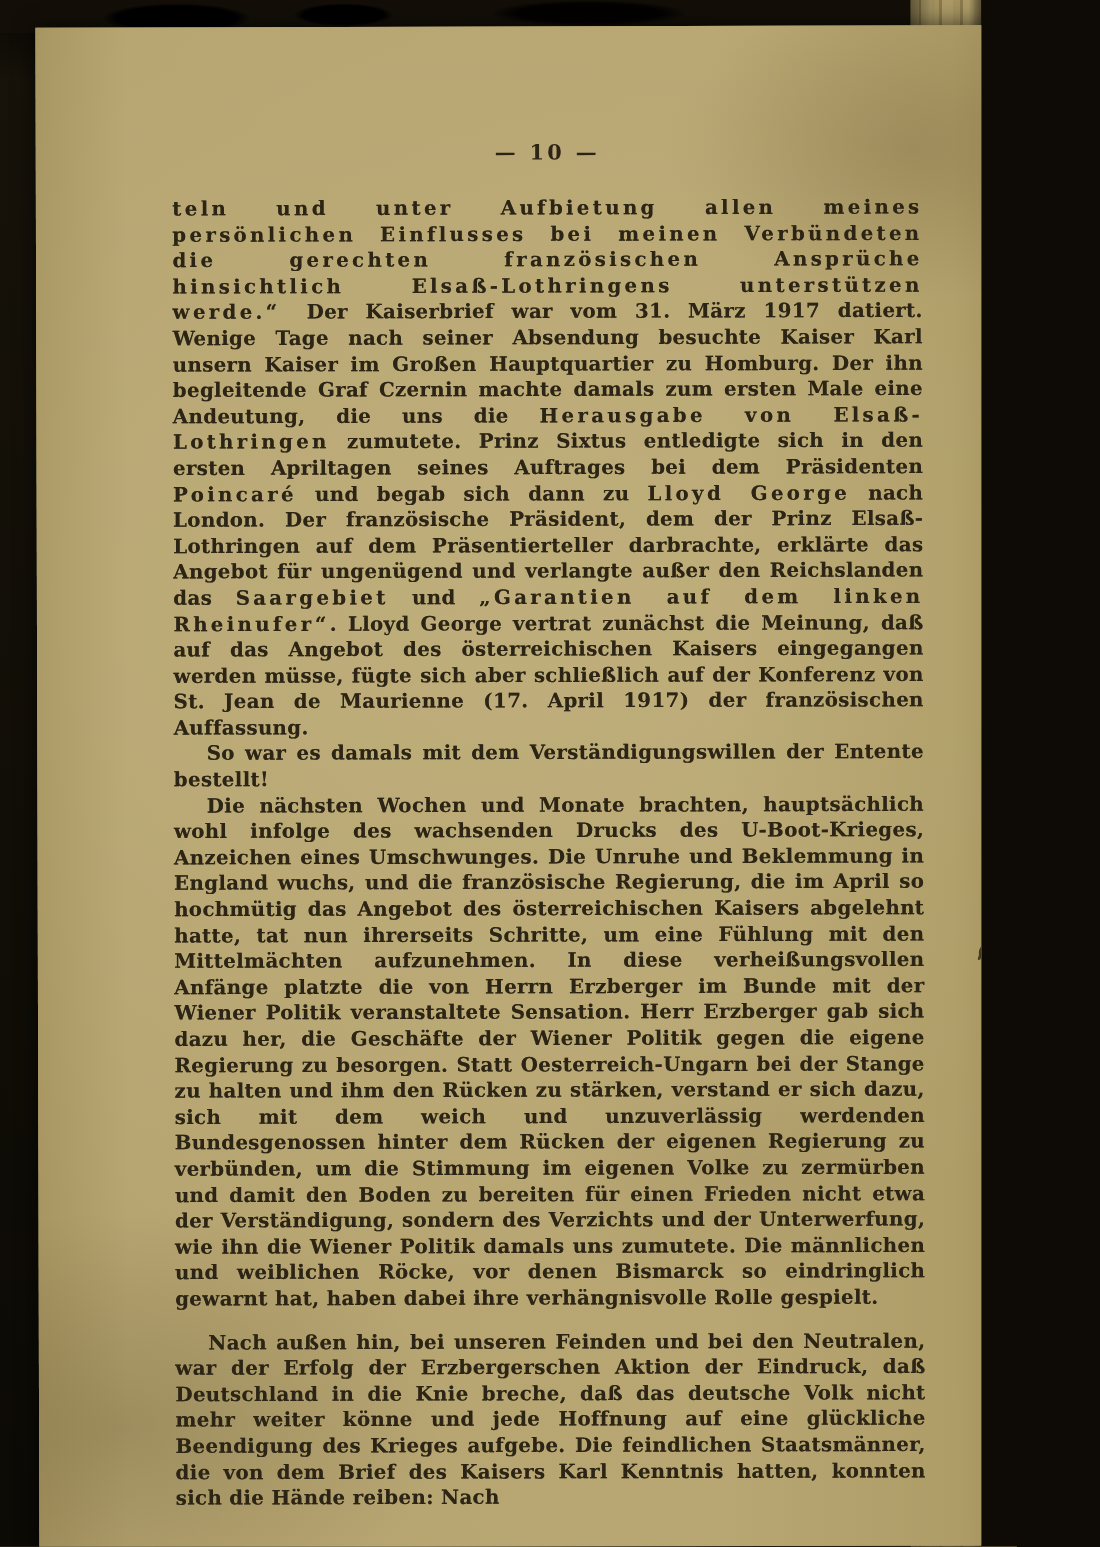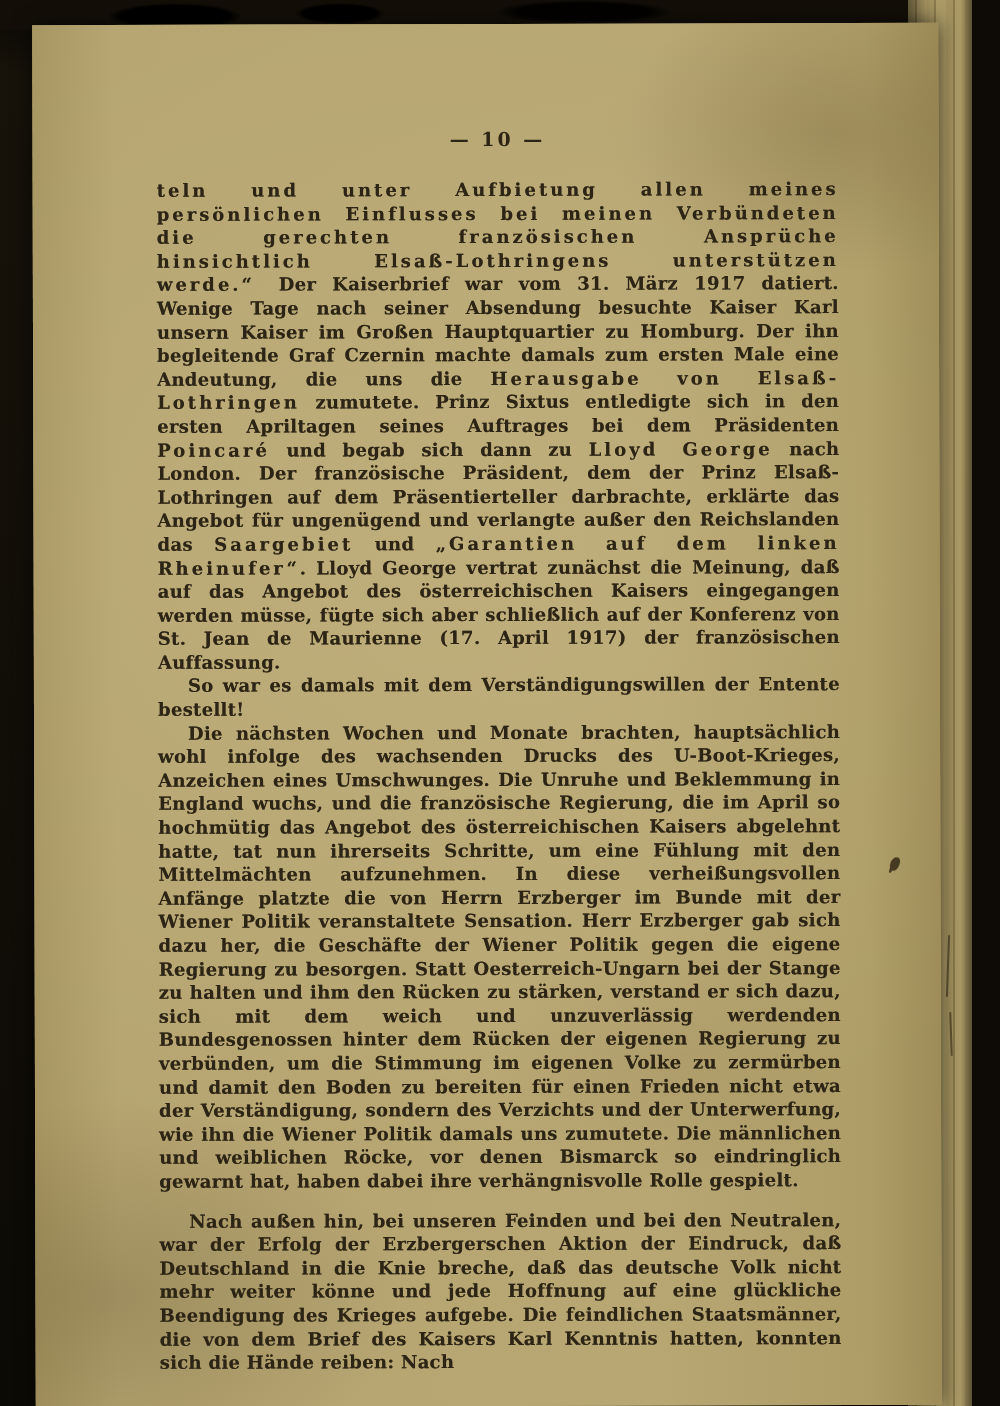--- a/index.html
+++ b/index.html
@@ -9,21 +9,21 @@
   }
   *{margin:0;padding:0;box-sizing:border-box;}
   html,body{width:1000px;height:1406px;}
   body{
     background:var(--surround);
     font-family:"DejaVu Serif", serif;
     overflow:hidden;
   }
   .stage{
     position:relative;
-    width:972px;height:1406px;
+    width:892px;height:1406px;
     background:
       radial-gradient(600px 120px at 25% 0%, #000 0%, rgba(0,0,0,0) 70%),
       linear-gradient(#17130a, #0c0a05);
     overflow:hidden;
   }
   .top-band{
     position:absolute;left:0;top:0;width:100%;height:30px;z-index:0;
     background:
       radial-gradient(90px 18px at 18% 55%, #000 0 60%, rgba(0,0,0,0) 75%),
       radial-gradient(60px 14px at 35% 45%, #000 0 60%, rgba(0,0,0,0) 75%),

